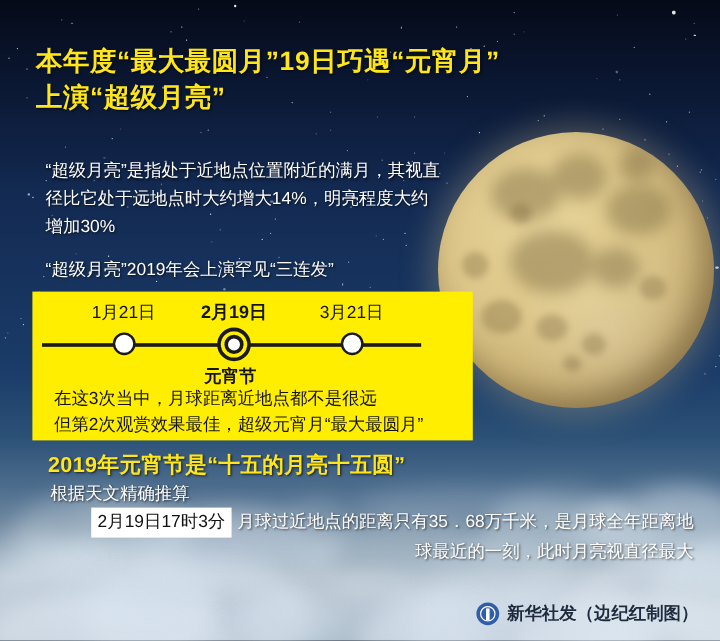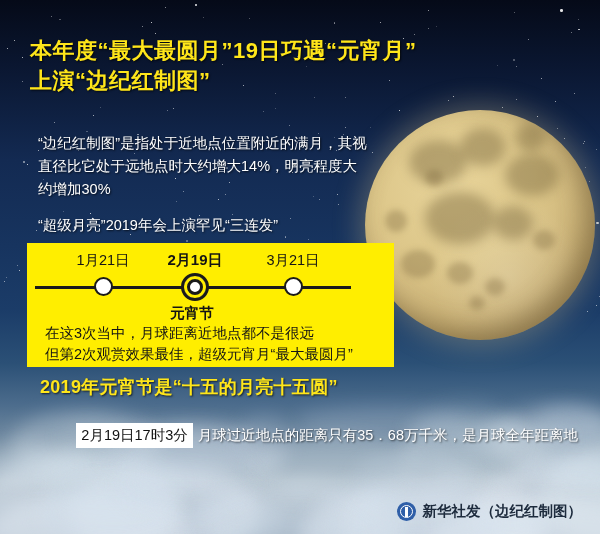--- a/index.html
+++ b/index.html
@@ -509,24 +509,24 @@
       <div class="cloud" style="left: 536px; top: 121px; width: 79px; height: 35px; background: rgba(210, 224, 236, 0.28);"></div>
       <div class="cloud" style="left: 347px; top: 205px; width: 72px; height: 69px; background: rgba(210, 224, 236, 0.17);"></div>
       <div class="cloud" style="left: 39px; top: 195px; width: 142px; height: 67px; background: rgba(210, 224, 236, 0.28);"></div>
       <div class="cloud" style="left: 462px; top: 139px; width: 110px; height: 33px; background: rgba(210, 224, 236, 0.29);"></div>
       <div class="cloud" style="left: 218px; top: 227px; width: 146px; height: 69px; background: rgba(210, 224, 236, 0.26);"></div>
       <div class="cloud" style="left: 115px; top: 164px; width: 143px; height: 71px; background: rgba(210, 224, 236, 0.13);"></div>
     </div>
 
   <div class="headline">
     <div>本年度“最大最圆月”19日巧遇“元宵月”</div>
-    <div>上演“边纪红制图”</div>
+    <div>上演“超级月亮”</div>
   </div>
 
-  <div class="intro">“边纪红制图”是指处于近地点位置附近的满月，其视直径比它处于远地点时大约增大14%，明亮程度大约增加30%</div>
+  <div class="intro">“超级月亮”是指处于近地点位置附近的满月，其视直径比它处于远地点时大约增大14%，明亮程度大约增加30%</div>
   <div class="subnote">“超级月亮”2019年会上演罕见“三连发”</div>
 
   <div class="panel">
     <div class="timeline">
       <div class="tl-line"></div>
 
       <div class="tl-label" style="left:76px;">1月21日</div>
       <div class="tl-node" style="left:67px;"></div>
 
       <div class="tl-label bold" style="left:168px;">2月19日</div>
@@ -538,23 +538,25 @@
 
     <div class="festival">元宵节</div>
 
     <div class="panel-body">
       <div>在这3次当中，月球距离近地点都不是很远</div>
       <div>但第2次观赏效果最佳，超级元宵月“最大最圆月”</div>
     </div>
   </div>
 
   <div class="sect-head">2019年元宵节是“十五的月亮十五圆”</div>
+  <div class="sect-sub">根据天文精确推算</div>
 
   <div class="fact r1">
     <span class="badge">2月19日17时3分</span><span>月球过近地点的距离只有35．68万千米，是月球全年距离地</span>
+    <span class="cont">球最近的一刻，此时月亮视直径最大</span>
   </div>
 
 
   <div class="footer">
     <span class="xh-logo"></span>
     <span>新华社发（边纪红制图）</span>
   </div>
 
 </div>
 

